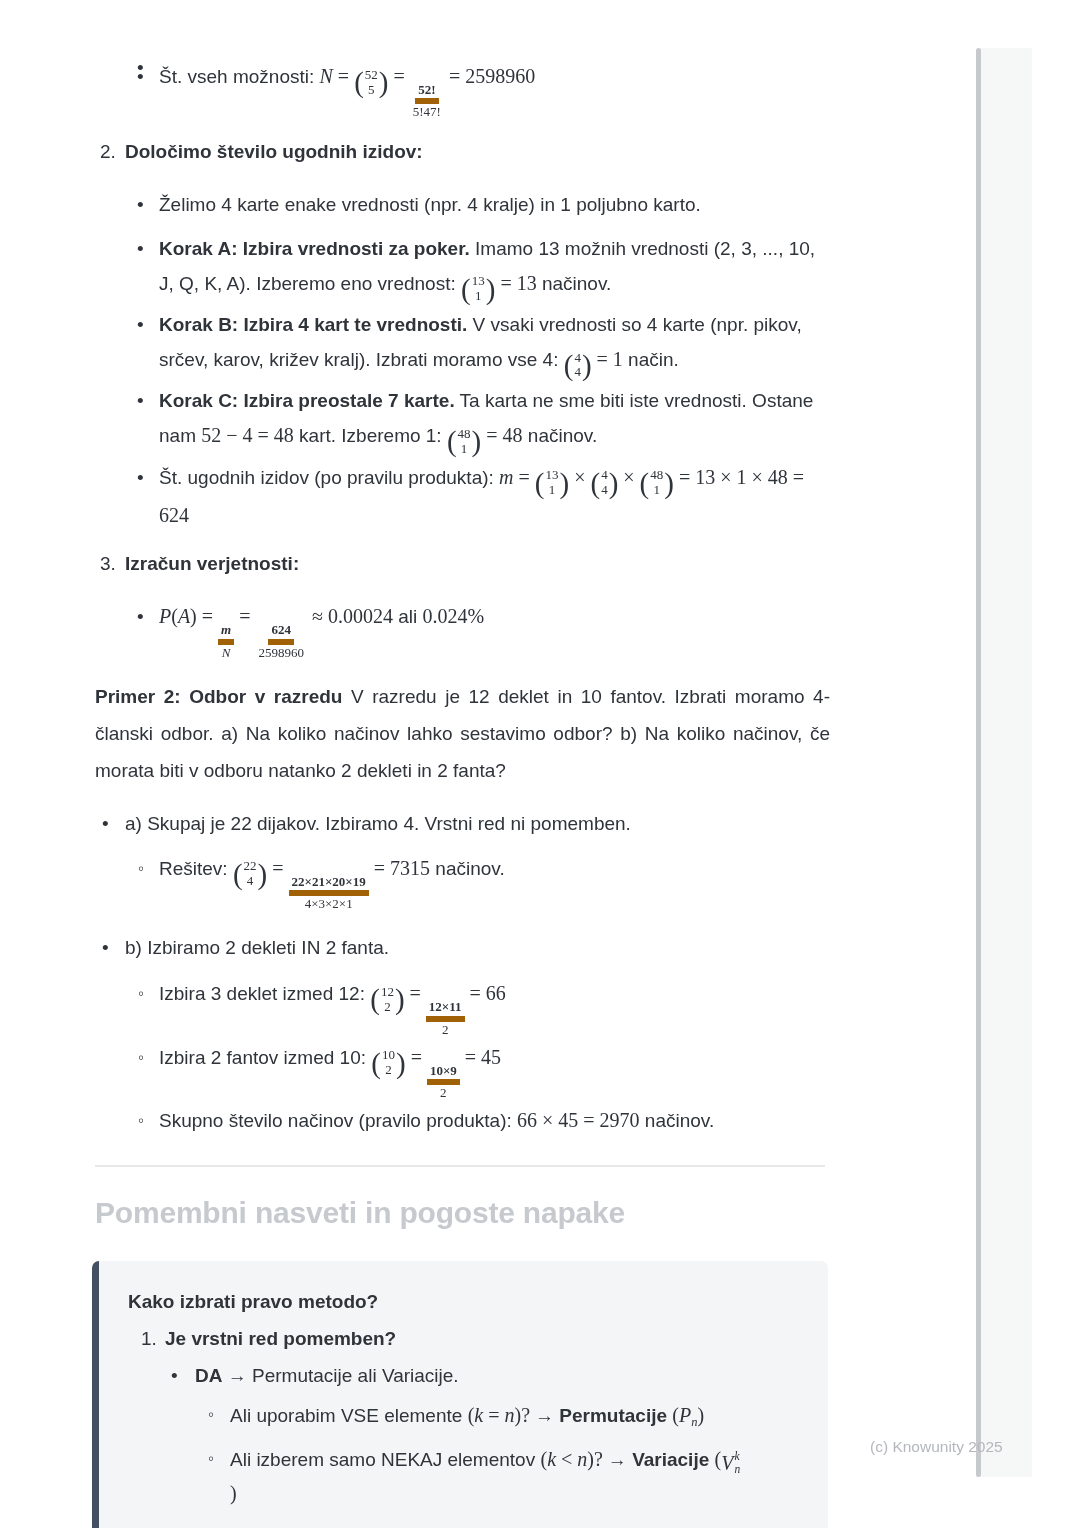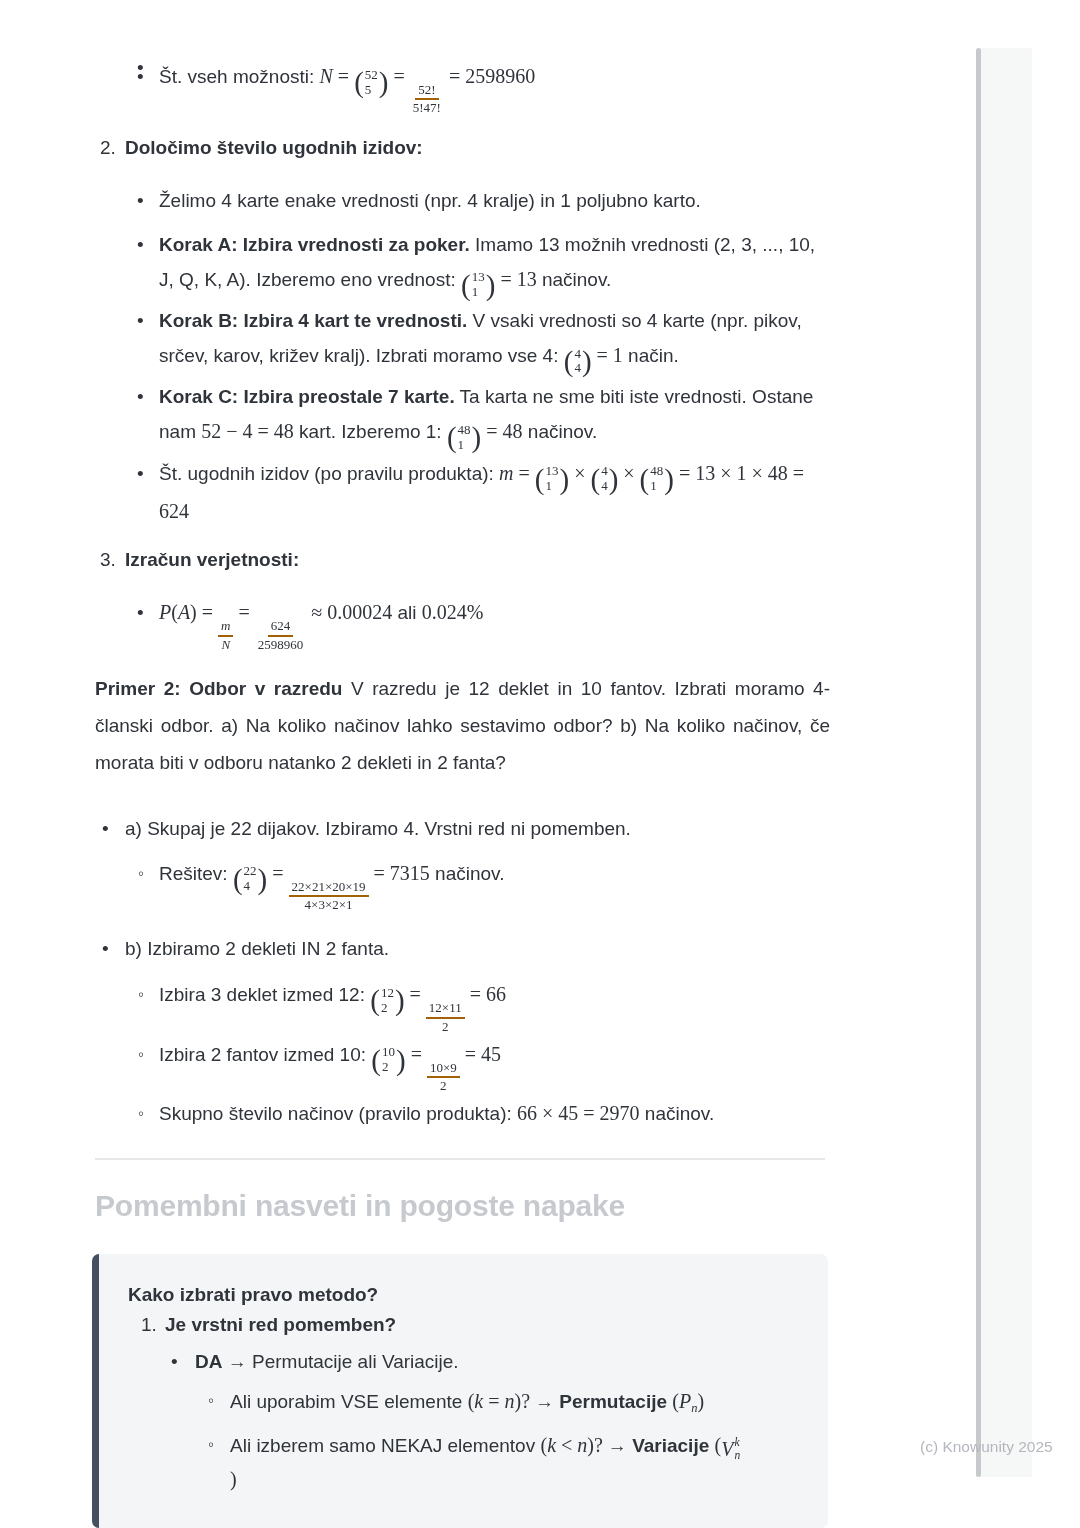--- a/index.html
+++ b/index.html
@@ -16,71 +16,71 @@
   .b1>.marker{left:7px;}
   .b2{padding-left:64px;}
   .b2>.marker{left:42px;}
   .c2{padding-left:64px;}
   .c2>.marker{left:43px;font-size:17px;}
 
   .mb9{margin-bottom:9px;} .mb13{margin-bottom:13px;} .mb3{margin-bottom:3px;}
   .mb17{margin-bottom:17px;} .mb10{margin-bottom:10px;} .mb18{margin-bottom:18px;}
   .mb11{margin-bottom:11px;} .mb2{margin-bottom:2px;}
 
-  .para{line-height:37px;text-align:justify;margin:0 0 30px;}
+  .para{line-height:37px;text-align:justify;margin:0 0 17px;}
 
   .divider{height:2px;background:#e7e8ea;margin:27px 0 0;width:730px;border:0;}
   .h2{font-size:30px;font-weight:700;color:#c6c9ce;margin:26px 0 28px;line-height:40px;letter-spacing:-0.2px;}
 
   
   .callout{margin-left:-3px;width:736px;box-sizing:border-box;background:#f4f5f6;
            border-left:7px solid #435061;border-radius:7px;padding:26px 24px 22px 29px;}
   .callout .li{line-height:30px;}
   .callout .marker{line-height:30px;}
-  .cb-title{font-weight:700;line-height:30px;}
+  .cb-title{font-weight:700;margin-bottom:7px;line-height:30px;}
   .cb-num{padding-left:37px;margin-bottom:7px;}
   .cb-num>.marker{left:13px;font-weight:400;}
   .cb-b{padding-left:67px;margin-bottom:9px;}
   .cb-b>.marker{left:43px;}
   .cb-c{padding-left:102px;margin-bottom:11px;}
   .cb-c>.marker{left:80px;font-size:17px;}
 
   
   .rt{font-family:"Liberation Sans",sans-serif;}
   .rb{font-family:"Liberation Sans",sans-serif;font-weight:700;text-align:right;}
   .rm{font-family:"Liberation Serif",serif;font-size:20px;}
   .ri{font-family:"Liberation Serif",serif;font-size:20px;font-style:italic;}
 
   .binom{display:inline-flex;align-items:center;font-family:"Liberation Serif",serif;
          vertical-align:-9px;line-height:1;}
   .binom .paren{font-size:29px;line-height:1;font-weight:400;}
-  .binom .bcol{display:inline-flex;flex-direction:column;align-items:flex-start;
+  .binom .bcol{display:inline-flex;flex-direction:column;align-items:center;
                font-size:13px;line-height:1.15;padding:0 1px;}
 
   .frac{display:inline-flex;flex-direction:column;align-items:center;
         font-family:"Liberation Serif",serif;font-size:13px;line-height:1.25;
         vertical-align:-11px;}
-  .frac .fnum{border-bottom:2px solid #a16207;padding:0 3px;}
+  .frac .fnum{border-bottom:6px solid #a16207;padding:0 3px;font-weight:bold;}
   .frac .fden{padding:0 3px;}
   .frac.it .fnum,.frac.it .fden{font-style:italic;}
 
   .msub{font-family:"Liberation Serif",serif;font-size:20px;font-style:italic;white-space:nowrap;}
   .msub .sb{font-size:12.5px;position:relative;top:4px;}
   .msubsup{display:inline-flex;font-family:"Liberation Serif",serif;font-size:20px;
            font-style:italic;vertical-align:-4px;}
   .msubsup .ss{display:inline-flex;flex-direction:column;font-size:11.5px;line-height:1.15;
                margin-left:1px;justify-content:center;}
 
   
   .scroll-track{position:absolute;left:976px;top:48px;width:56px;height:1429px;
                 background:#f6f7f7;border-top-left-radius:4px;border-top-right-radius:2px;}
   .scroll-thumb{position:absolute;left:0;top:0;width:5px;height:100%;
                 background:#c7cacd;border-radius:3px;}
 
-  .watermark{position:absolute;left:920px;top:1438px;font-size:15.5px;color:#b4b7bd;
+  .watermark{position:absolute;left:870px;top:1438px;font-size:15.5px;color:#b4b7bd;
              z-index:3;white-space:nowrap;}
 </style>
 </head>
 <body>
 
 <div class="page">
   <div class="content">
 
     <div class="li b2 mb9">
       <span class="marker">•</span>

